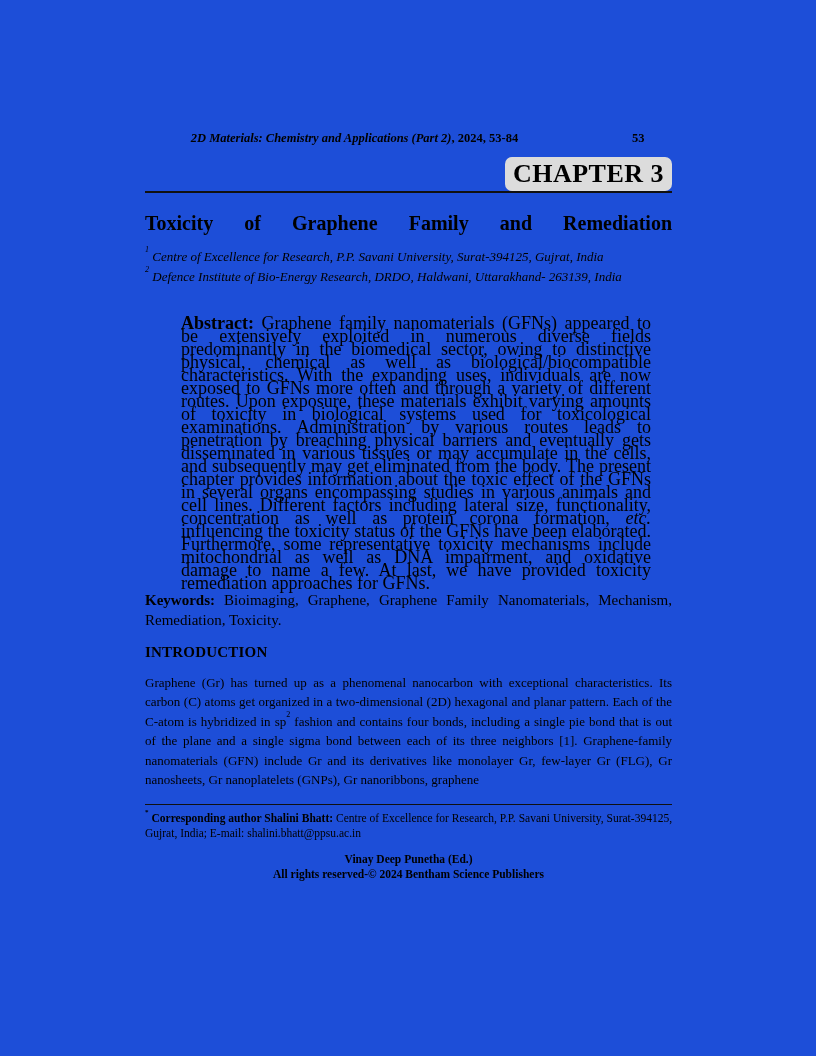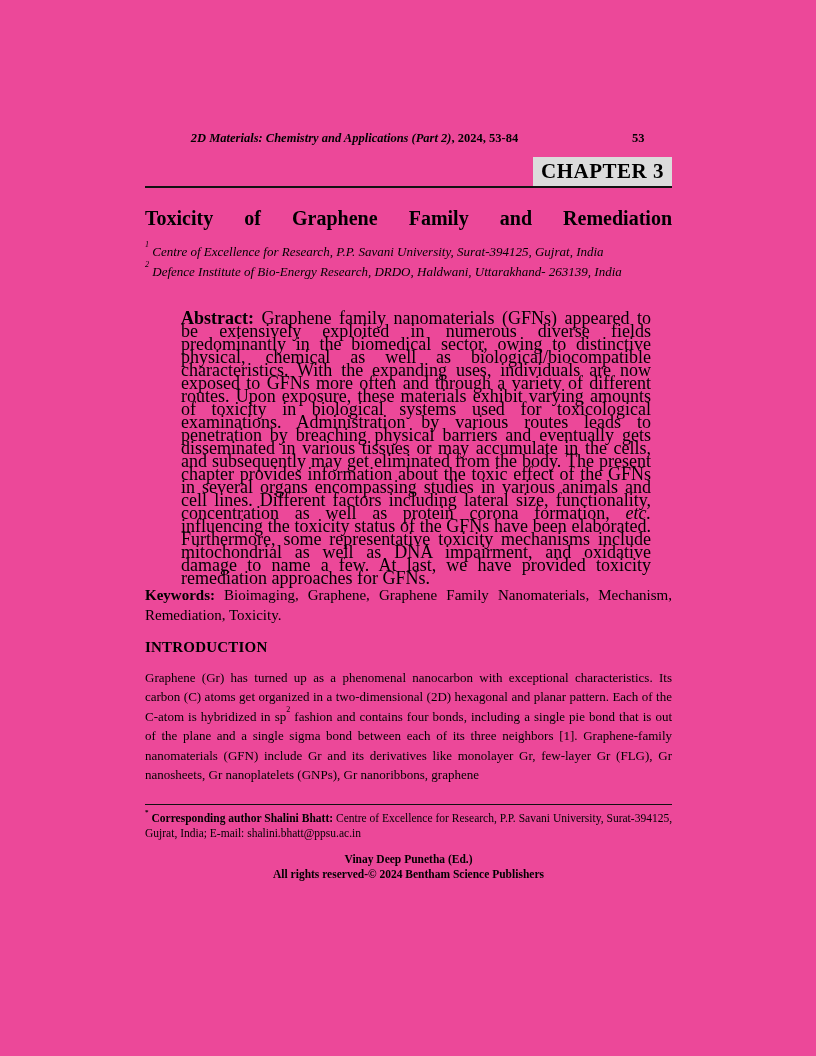--- a/index.html
+++ b/index.html
@@ -5,21 +5,21 @@
   * { margin: 0; padding: 0; box-sizing: border-box; }
   html, body { background: #ffffff; }
   body {
     font-family: "Liberation Serif", "DejaVu Serif", serif;
     color: #000;
   }
   .page {
     position: relative;
     width: 816px;
     height: 1056px;
-    background: #ec4899;
+    background: #1d4ed8;
     overflow: hidden;
   }
   .content {
     position: absolute;
     left: 145px;
     top: 131px;
     width: 527px;
   }
   
   .running-head {
@@ -38,26 +38,27 @@
   .journal-italic { font-style: italic; }
   .pagenum { width: 40px; text-align: left; }
   
   .chapter-row {
     margin-top: 11px;
     text-align: right;
     border-bottom: 2.5px solid #111;
   }
   .chapter-badge {
     display: inline-block;
-    font-size: 21px;
+    font-size: 26px;
     font-weight: bold;
     letter-spacing: 0.5px;
     padding: 2px 8px 2px 8px;
     background: #dcdcdc;
     vertical-align: bottom;
+    border-radius: 7px;
   }
   
   .title {
     margin-top: 15px;
     font-size: 20px;
     font-weight: bold;
     line-height: 30px;
   }
   .title-line1 { text-align: justify; text-align-last: justify; }
   

